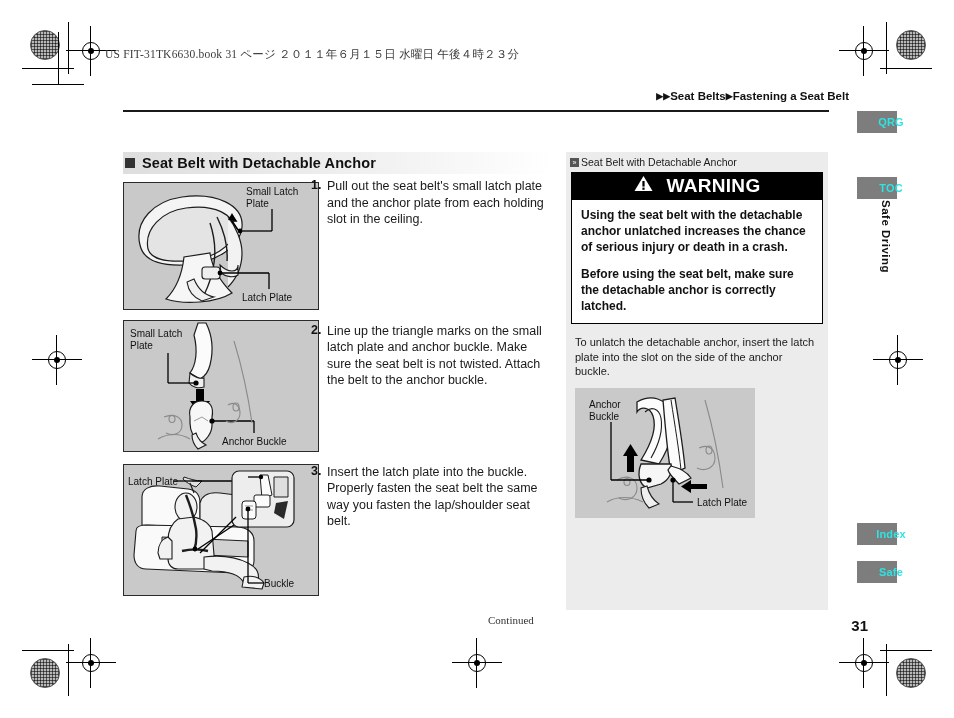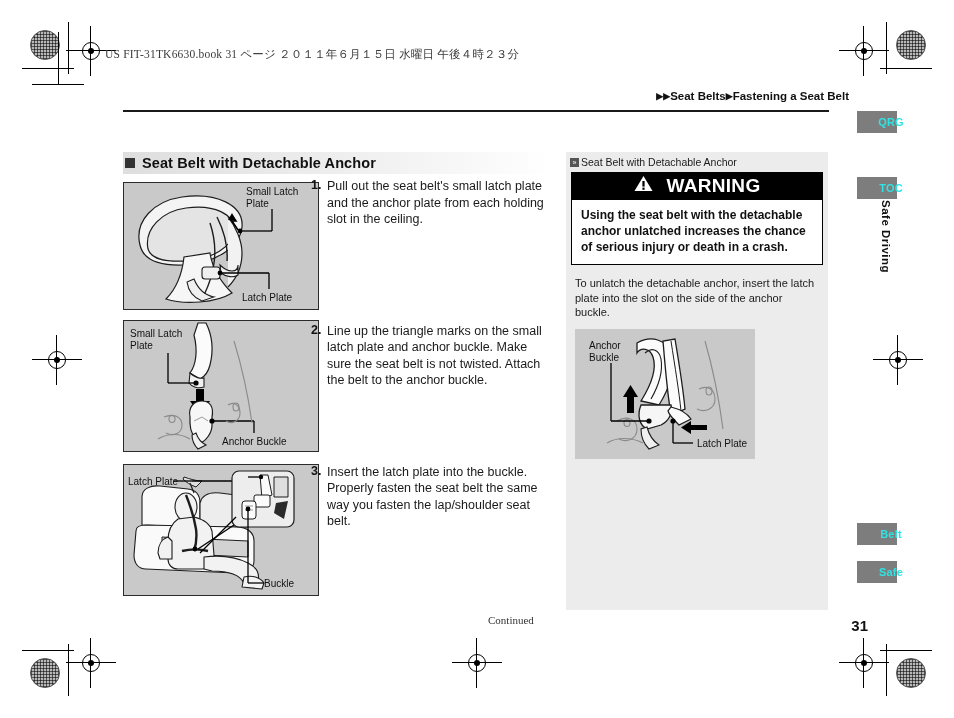--- a/index.html
+++ b/index.html
@@ -206,21 +206,21 @@
 
   <div class="filestamp">US FIT-31TK6630.book   31 ページ   ２０１１年６月１５日   水曜日   午後４時２３分</div>
 
   <div class="breadcrumb">
     <span class="tri">▶</span><span class="tri">▶</span><span>Seat Belts</span><span class="tri">▶</span><span>Fastening a Seat Belt</span>
   </div>
   <div class="headrule"></div>
 
   <div class="sidetab tab-qrg">QRG</div>
   <div class="sidetab tab-toc">TOC</div>
-  <div class="sidetab tab-index">Belt</div>
+  <div class="sidetab tab-index">Index</div>
   <div class="sidetab tab-home">Safe</div>
   <div class="vert-label">Safe Driving</div>
   <div class="pagenum">31</div>
 
   <div class="leftcol">
 
     <div class="sec-title-bar">
       <span class="sec-sq"></span>
       <span class="sec-title">Seat Belt with Detachable Anchor</span>
     </div>
@@ -361,20 +361,21 @@
           <svg width="19" height="17" viewBox="0 0 19 17">
             <polygon points="9.5,1 18.5,16 0.5,16" fill="#fff"></polygon>
             <rect x="8.4" y="6" width="2.2" height="5.6" fill="#000"></rect>
             <rect x="8.4" y="12.6" width="2.2" height="2.2" fill="#000"></rect>
           </svg>
         </span>
         <span>WARNING</span>
       </div>
       <div class="warnbody">
         <p>Using the seat belt with the detachable anchor unlatched increases the chance of serious injury or death in a crash.</p>
+        <p>Before using the seat belt, make sure the detachable anchor is correctly latched.</p>
       </div>
     </div>
 
     <div class="rc-note">To unlatch the detachable anchor, insert the latch plate into the slot on the side of the anchor buckle.</div>
 
     <div class="fig4">
       <svg width="180" height="130" viewBox="0 0 180 130">
         <rect width="180" height="130" fill="#c9c9c9"></rect>
         <path d="M62 14 C76 6 92 10 96 26 C100 42 94 60 84 76 L66 72 C76 56 82 40 78 28 C75 19 66 18 62 24 Z" fill="#fcfcfc" stroke="#1d1d1d" stroke-width="1.3"></path>
         <path d="M70 24 C76 18 84 20 86 30 C88 42 84 56 76 70" fill="none" stroke="#1d1d1d" stroke-width="1.1"></path>

